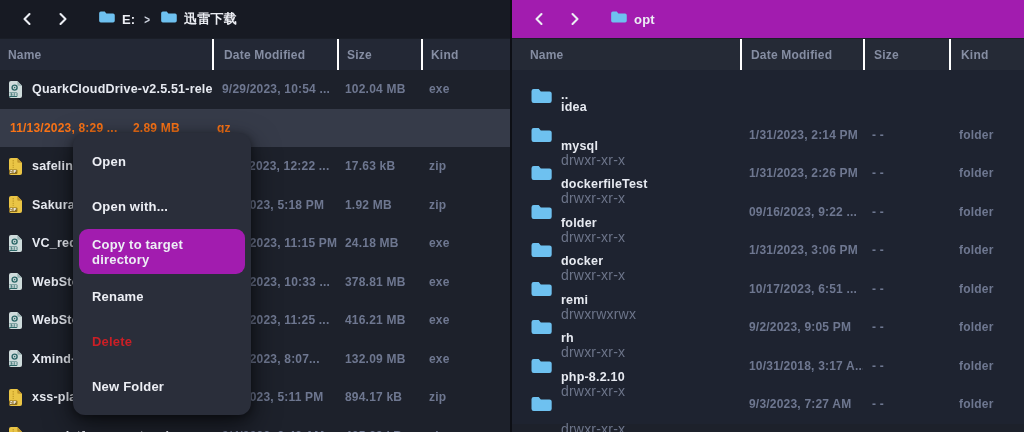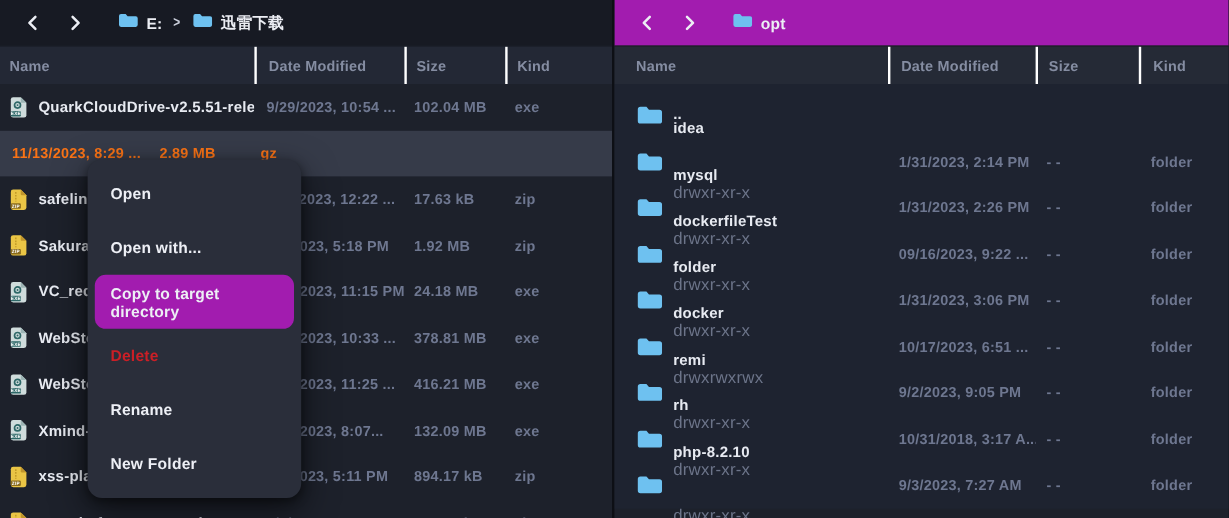--- a/index.html
+++ b/index.html
@@ -450,17 +450,17 @@
           <div class="cell meta c-size">- -</div>
           <div class="cell meta c-kind">folder</div>
         </div>
       </div>
   </div>
 
   <div class="menu" id="context-menu">
       <div class="menu-item">Open</div>
       <div class="menu-item">Open with...</div>
       <div class="menu-item highlighted">Copy to target directory</div>
+      <div class="menu-item">Rename</div>
       <div class="menu-item danger">Delete</div>
-      <div class="menu-item">Rename</div>
       <div class="menu-item">New Folder</div>
     </div>
 </div>
 
 </body></html>

